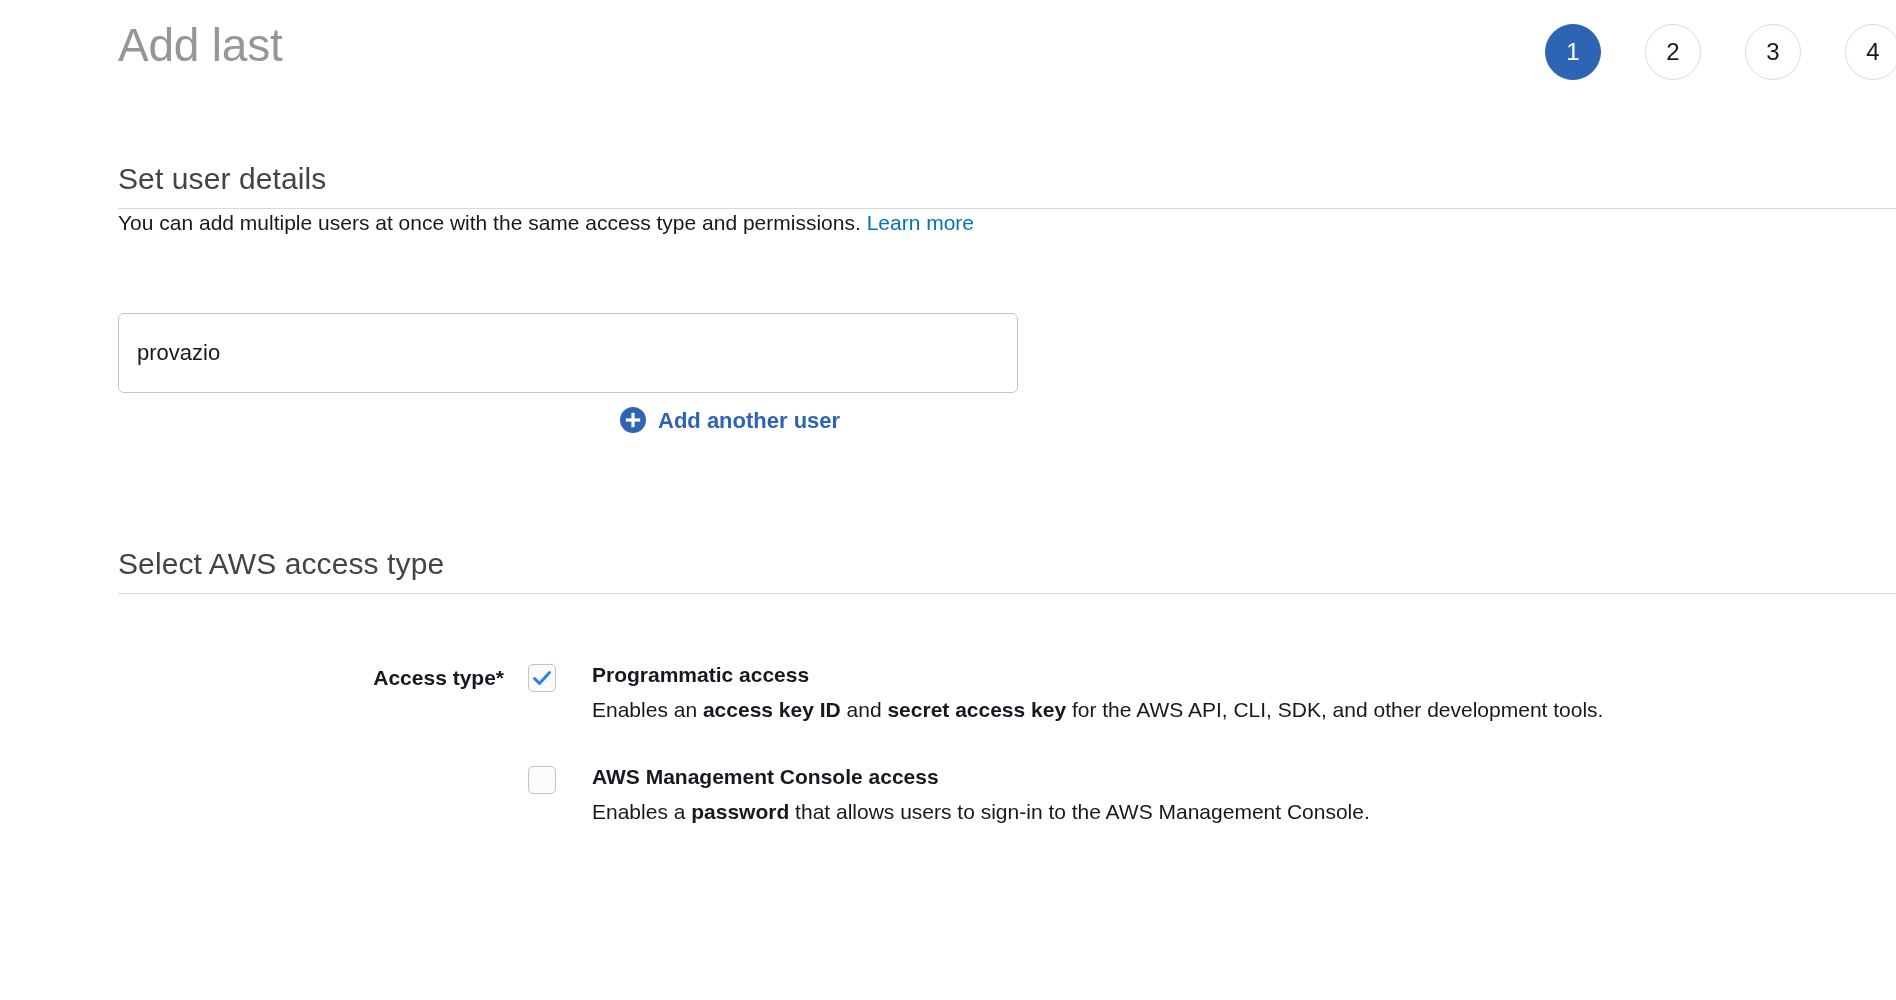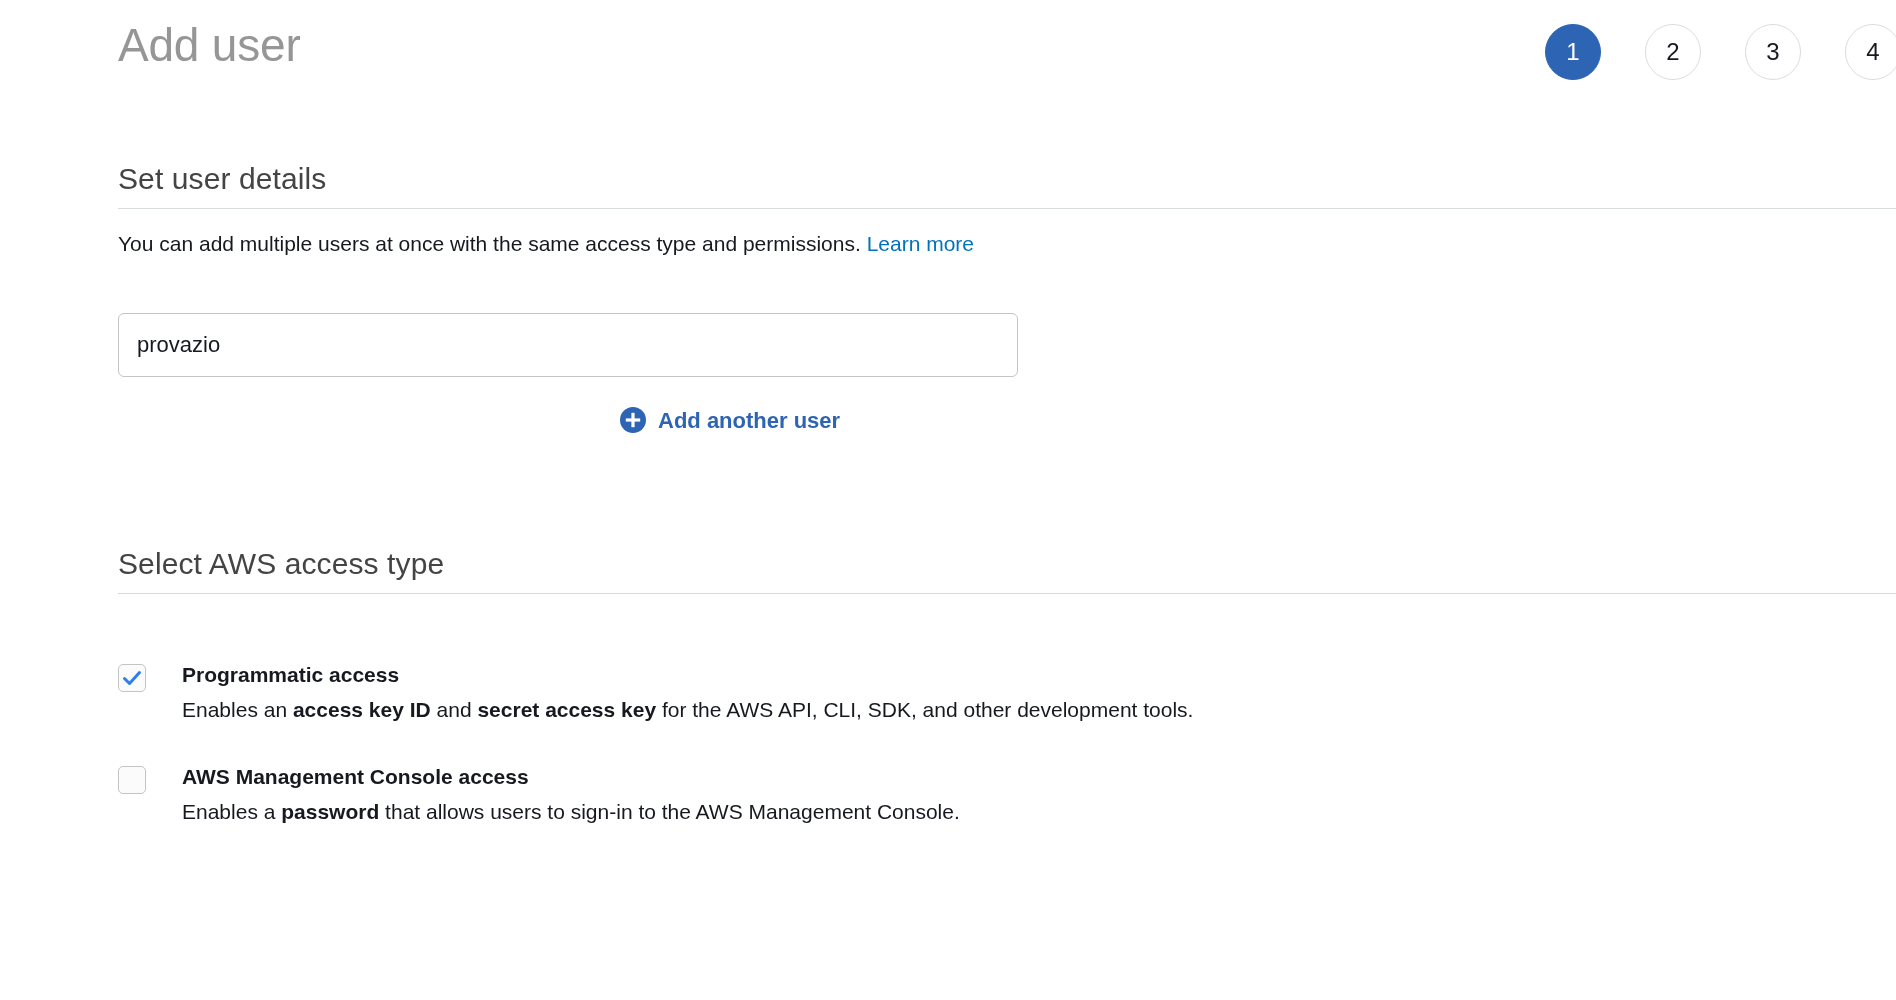--- a/index.html
+++ b/index.html
@@ -91,21 +91,20 @@
     padding: 0 0 10px 0;
     letter-spacing: 0.1px;
   }
   .divider {
     height: 1px;
     background: #d5dbdb;
     width: 1778px;
     margin: 0;
   }
   .section-desc {
-    margin-top: 21px;
     font-size: 21px;
     line-height: 28px;
     color: #16191f;
     white-space: nowrap;
   }
   .link {
     color: #0073bb;
     text-decoration: none;
     cursor: pointer;
   }
@@ -127,21 +126,21 @@
     box-sizing: border-box;
     font-size: 21px;
     font-weight: bold;
     color: #16191f;
     line-height: 28px;
     padding-top: 18px;
     white-space: nowrap;
   }
   .text-input {
     width: 900px;
-    height: 64px;
+    height: 80px;
     box-sizing: border-box;
     border: 1px solid #c4c4c4;
     border-radius: 6px;
     background: #ffffff;
     font-family: "Liberation Sans", sans-serif;
     font-size: 22px;
     color: #16191f;
     padding: 0 18px;
     outline: none;
   }
@@ -233,21 +232,21 @@
     max-width: 1070px;
   }
   .option-desc b { font-weight: bold; }
 </style>
 </head>
 <body>
 
 <div class="page">
 
   <div class="header">
-    <div class="page-title">Add user</div>
+    <div class="page-title">Add last</div>
     <div class="wizard-steps" id="steps-container">
         <div class="step active">
           <span>1</span>
         </div>
         <div class="step inactive">
           <span>2</span>
         </div>
         <div class="step inactive">
           <span>3</span>
         </div>
@@ -280,20 +279,21 @@
     </span>
     <span class="add-another-label">Add another user</span>
   </div>
 
   <div class="section section-two">
     <h2 class="section-heading">Select AWS access type</h2>
     <div class="divider"></div>
   </div>
 
   <div class="access-block">
+    <div class="access-label">Access type*</div>
     <div class="access-options" id="access-options">
         <div class="access-option">
           <div class="checkbox">
             <svg width="20" height="20" viewBox="0 0 20 20" xmlns="http://www.w3.org/2000/svg">
               <path d="M2.5 10.5 L7.5 15.5 L17.5 4.5" fill="none" stroke="#2d7ff0" stroke-width="3" stroke-linecap="round" stroke-linejoin="round"></path>
             </svg>
           </div>
           <div class="option-body">
             <div class="option-title">Programmatic access</div>
             <div class="option-desc"><span>Enables an </span><b>access key ID</b><span> and </span><b>secret access key</b><span> for the AWS API, CLI, SDK, and other development tools.</span></div>

